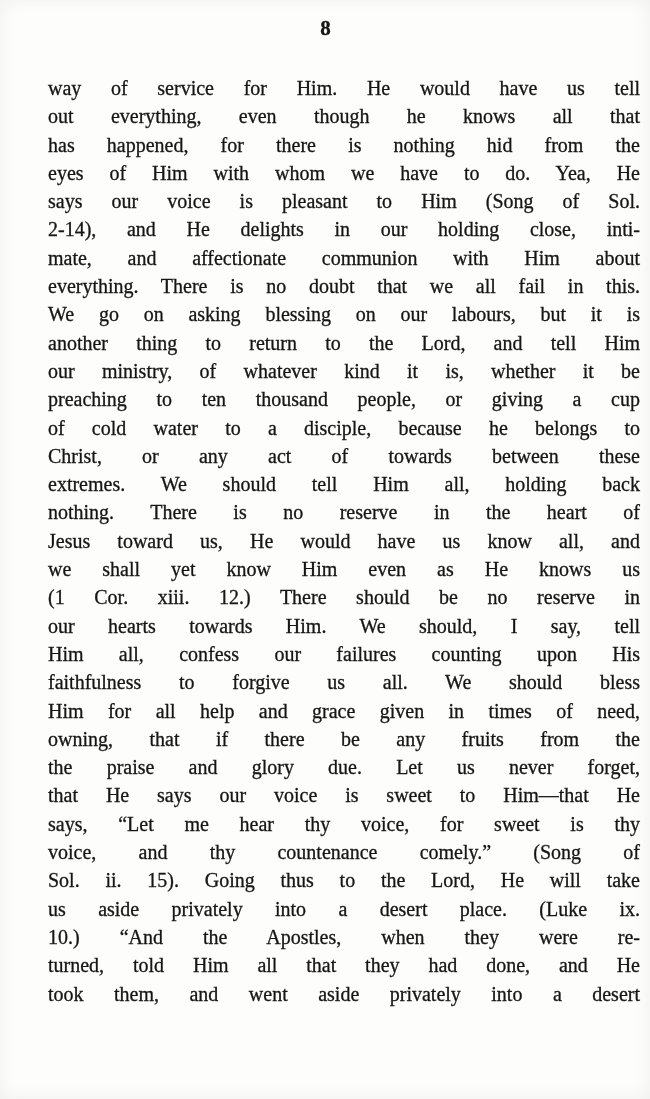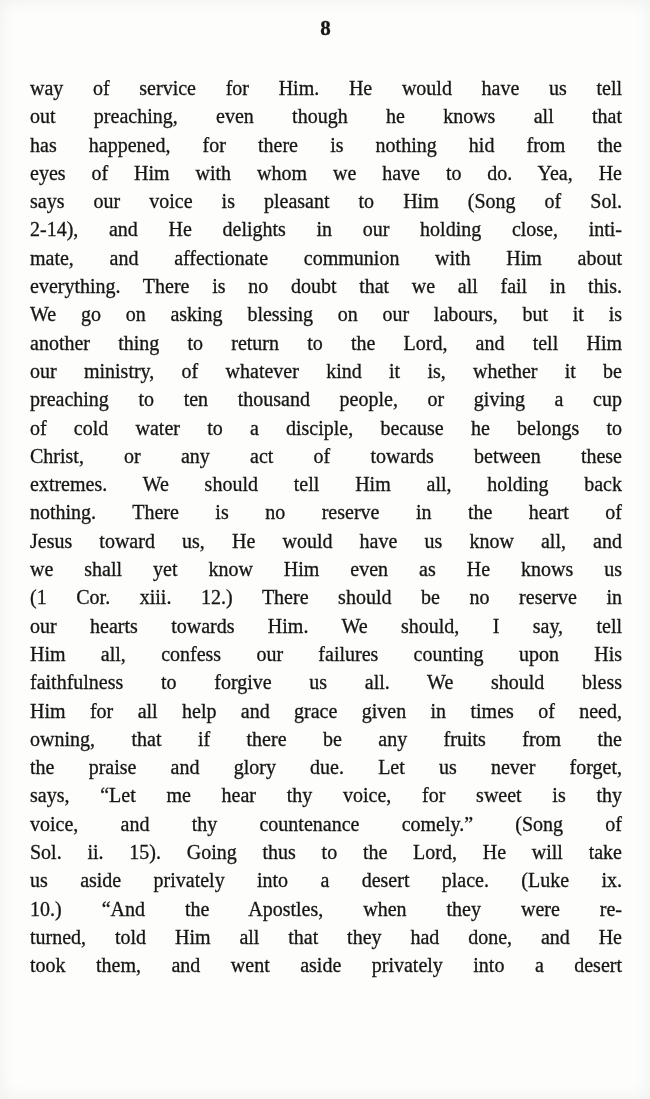--- a/index.html
+++ b/index.html
@@ -25,38 +25,39 @@
     font-size: 21px;
     font-weight: bold;
     letter-spacing: 1px;
     height: 28px;
     line-height: 28px;
     margin-bottom: 32px;
     -webkit-text-stroke: 0.3px currentColor;
   }
   .body-text {
     width: 100%;
+    margin-left: 18px;
   }
   .text-line {
     font-size: 20px;
     line-height: 28.3px;
     text-align: justify;
     text-align-last: justify;
     -webkit-text-stroke: 0.3px currentColor;
     word-spacing: 0.04em;
   }
 </style>
 </head>
 <body>
 
 <div class="page">
   <div class="page-number">8</div>
   <div class="body-text">
       <div class="text-line">way of service for Him.  He would have us tell</div>
-      <div class="text-line">out preaching, even though he knows all that</div>
+      <div class="text-line">out everything, even though he knows all that</div>
       <div class="text-line">has happened, for there is nothing hid from the</div>
       <div class="text-line">eyes of Him with whom we have to do.  Yea, He</div>
       <div class="text-line">says our voice is pleasant to Him (Song of Sol.</div>
       <div class="text-line">2-14), and He delights in our holding close, inti-</div>
       <div class="text-line">mate, and affectionate communion with Him about</div>
       <div class="text-line">everything. There is no doubt that we all fail in this.</div>
       <div class="text-line">We go on asking blessing on our labours, but it is</div>
       <div class="text-line">another thing to return to the Lord, and tell Him</div>
       <div class="text-line">our ministry, of whatever kind it is, whether it be</div>
       <div class="text-line">preaching to ten thousand people, or giving a cup</div>
@@ -66,20 +67,21 @@
       <div class="text-line">nothing.  There is no reserve in the heart of</div>
       <div class="text-line">Jesus toward us, He would have us know all, and</div>
       <div class="text-line">we shall yet know Him even as He knows us</div>
       <div class="text-line">(1 Cor. xiii. 12.)  There should be no reserve in</div>
       <div class="text-line">our hearts towards Him.  We should, I say, tell</div>
       <div class="text-line">Him all, confess our failures counting upon His</div>
       <div class="text-line">faithfulness to forgive us all.  We should bless</div>
       <div class="text-line">Him for all help and grace given in times of need,</div>
       <div class="text-line">owning, that if there be any fruits from the</div>
       <div class="text-line">the praise and glory due.  Let us never forget,</div>
+      <div class="text-line">that He says our voice is sweet to Him—that He</div>
       <div class="text-line">says, “Let me hear thy voice, for sweet is thy</div>
       <div class="text-line">voice, and thy countenance comely.”  (Song of</div>
       <div class="text-line">Sol. ii. 15).  Going thus to the Lord, He will take</div>
       <div class="text-line">us aside privately into a desert place.  (Luke ix.</div>
       <div class="text-line">10.)  “And the Apostles, when they were re-</div>
       <div class="text-line">turned, told Him all that they had done, and He</div>
       <div class="text-line">took them, and went aside privately into a desert</div>
     </div>
 </div>
 

